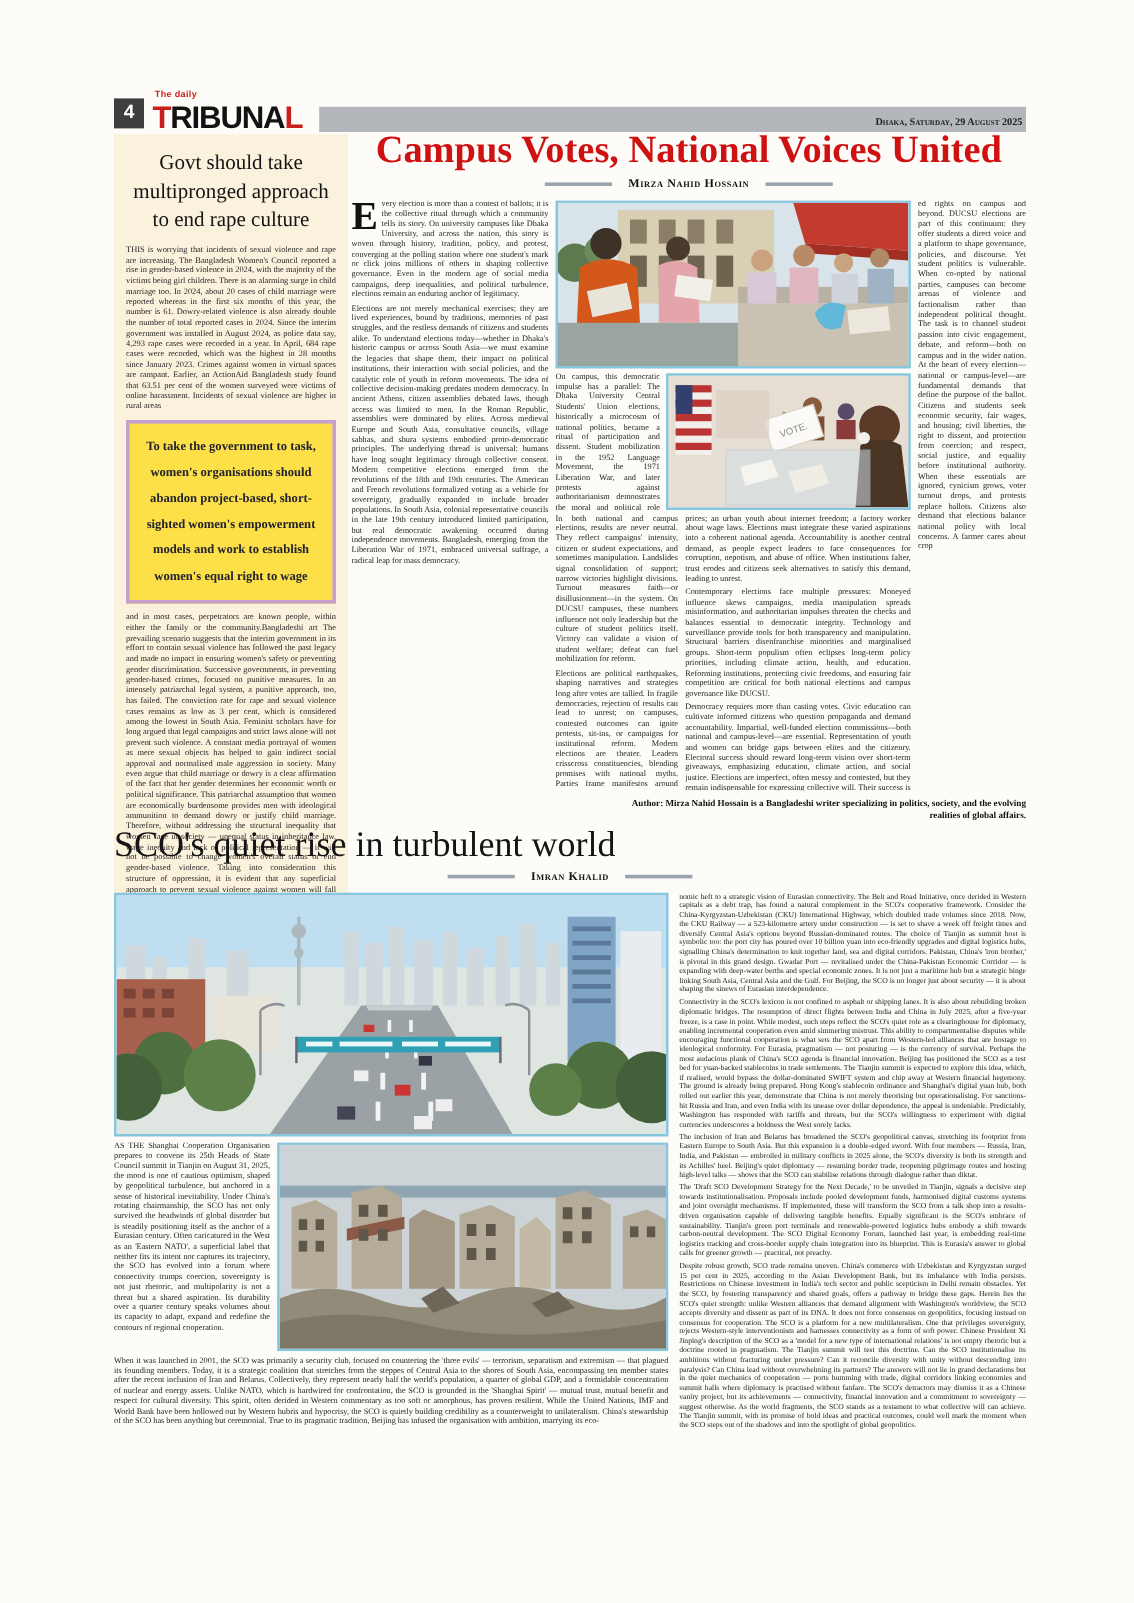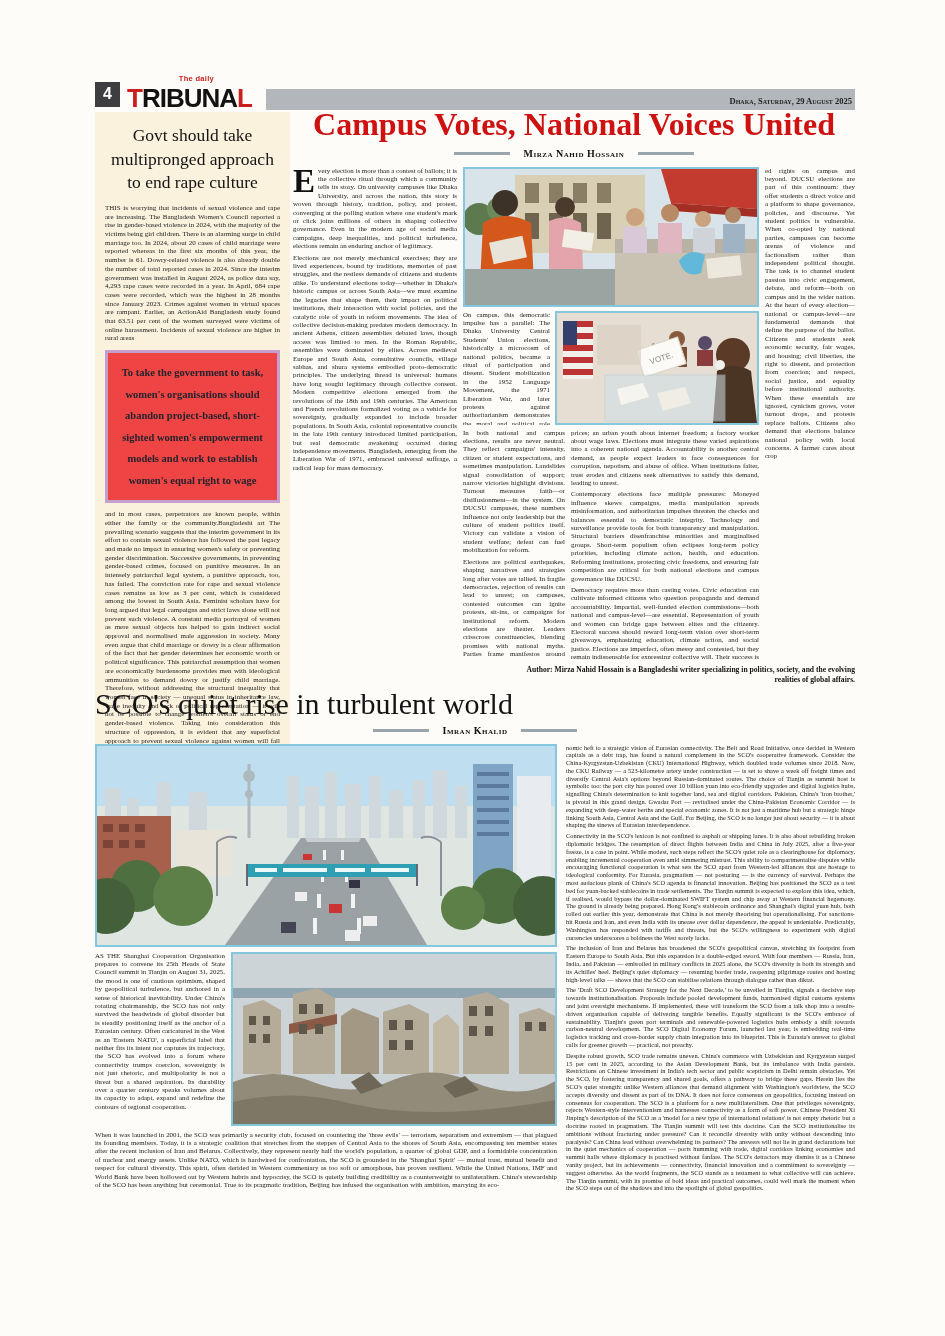--- a/index.html
+++ b/index.html
@@ -5,33 +5,33 @@
   html,body{margin:0;padding:0;background:#eceae5;}
   .page{position:relative;width:945px;height:1336px;background:#fdfcf8;overflow:hidden;
         font-family:"Liberation Serif","DejaVu Serif",serif;color:#1c1c1c;}
   
   .masthead{position:absolute;left:95px;top:76px;width:760px;height:36px;}
   .mast-band{position:absolute;left:0;right:0;bottom:2px;height:21px;background:#b3b7bb;}
   .logo-card{position:absolute;left:0;top:0;height:36px;background:#fdfcf8;display:flex;align-items:center;gap:7px;padding-right:14px;}
   .pagebox{width:25px;height:25px;background:#3e3e40;color:#fff;display:flex;align-items:center;justify-content:center;
            font:bold 16px "Liberation Sans",sans-serif;}
   .logo-stack{line-height:1;}
-  .tagline{color:#c9201d;font:600 7.5px "Liberation Sans",sans-serif;margin-left:14px;letter-spacing:.3px;text-align:center;}
+  .tagline{color:#c9201d;font:600 7.5px "Liberation Sans",sans-serif;margin-left:2px;letter-spacing:.3px;}
   .wordmark{font:900 26px "Liberation Sans",sans-serif;letter-spacing:-1px;color:#121212;}
   .wordmark .red{color:#c9201d;}
   .section-label{position:absolute;left:0;right:0;bottom:3px;
                  font:bold 14.5px "Liberation Serif",serif;letter-spacing:2px;color:#0f766e;margin-left:36px;}
   .dateline{position:absolute;right:3px;bottom:6px;font:bold 8.5px "Liberation Serif",serif;
             font-variant:small-caps;color:#222;}
   
   .oped{position:absolute;left:95px;top:112px;width:195px;background:#fbf2de;padding:12px 10px 14px;box-sizing:border-box;}
   .oped-title{font:500 17.5px "Liberation Serif",serif;text-align:center;line-height:1.35;margin-bottom:9px;color:#141414;}
   .oped p.body{font-size:7px;line-height:8.7px;text-align:justify;margin:0 0 5px;}
   .pullquote{border:3px solid #c79fce;padding:9px 7px;margin:7px 0;text-align:center;
-             font:600 10.5px "Liberation Serif",serif;line-height:2.05;color:#23232d;background:#ef4444;}
+             font:600 10.5px "Liberation Serif",serif;line-height:2.05;color:#23232d;background:#fde047;}
   
   .main-art{position:absolute;left:293px;top:108px;width:562px;}
   .main-head{font:bold 32px "Liberation Serif",serif;color:#ce1111;text-align:center;line-height:1.05;margin:0 0 6px;}
   .byline-row{display:flex;align-items:center;justify-content:center;gap:14px;margin:2px 0 8px;}
   .byline-rule{width:56px;height:3px;background:#9aa4ac;}
   .byline{font:bold 10px "Liberation Serif",serif;font-variant:small-caps;letter-spacing:.5px;color:#111;}
   .cols{display:flex;gap:6px;height:492px;overflow:hidden;}
   .colt{font-size:6.9px;line-height:8.4px;text-align:justify;overflow:hidden;}
   .colt p{margin:0 0 3px;}
   .c1{width:164px;}

